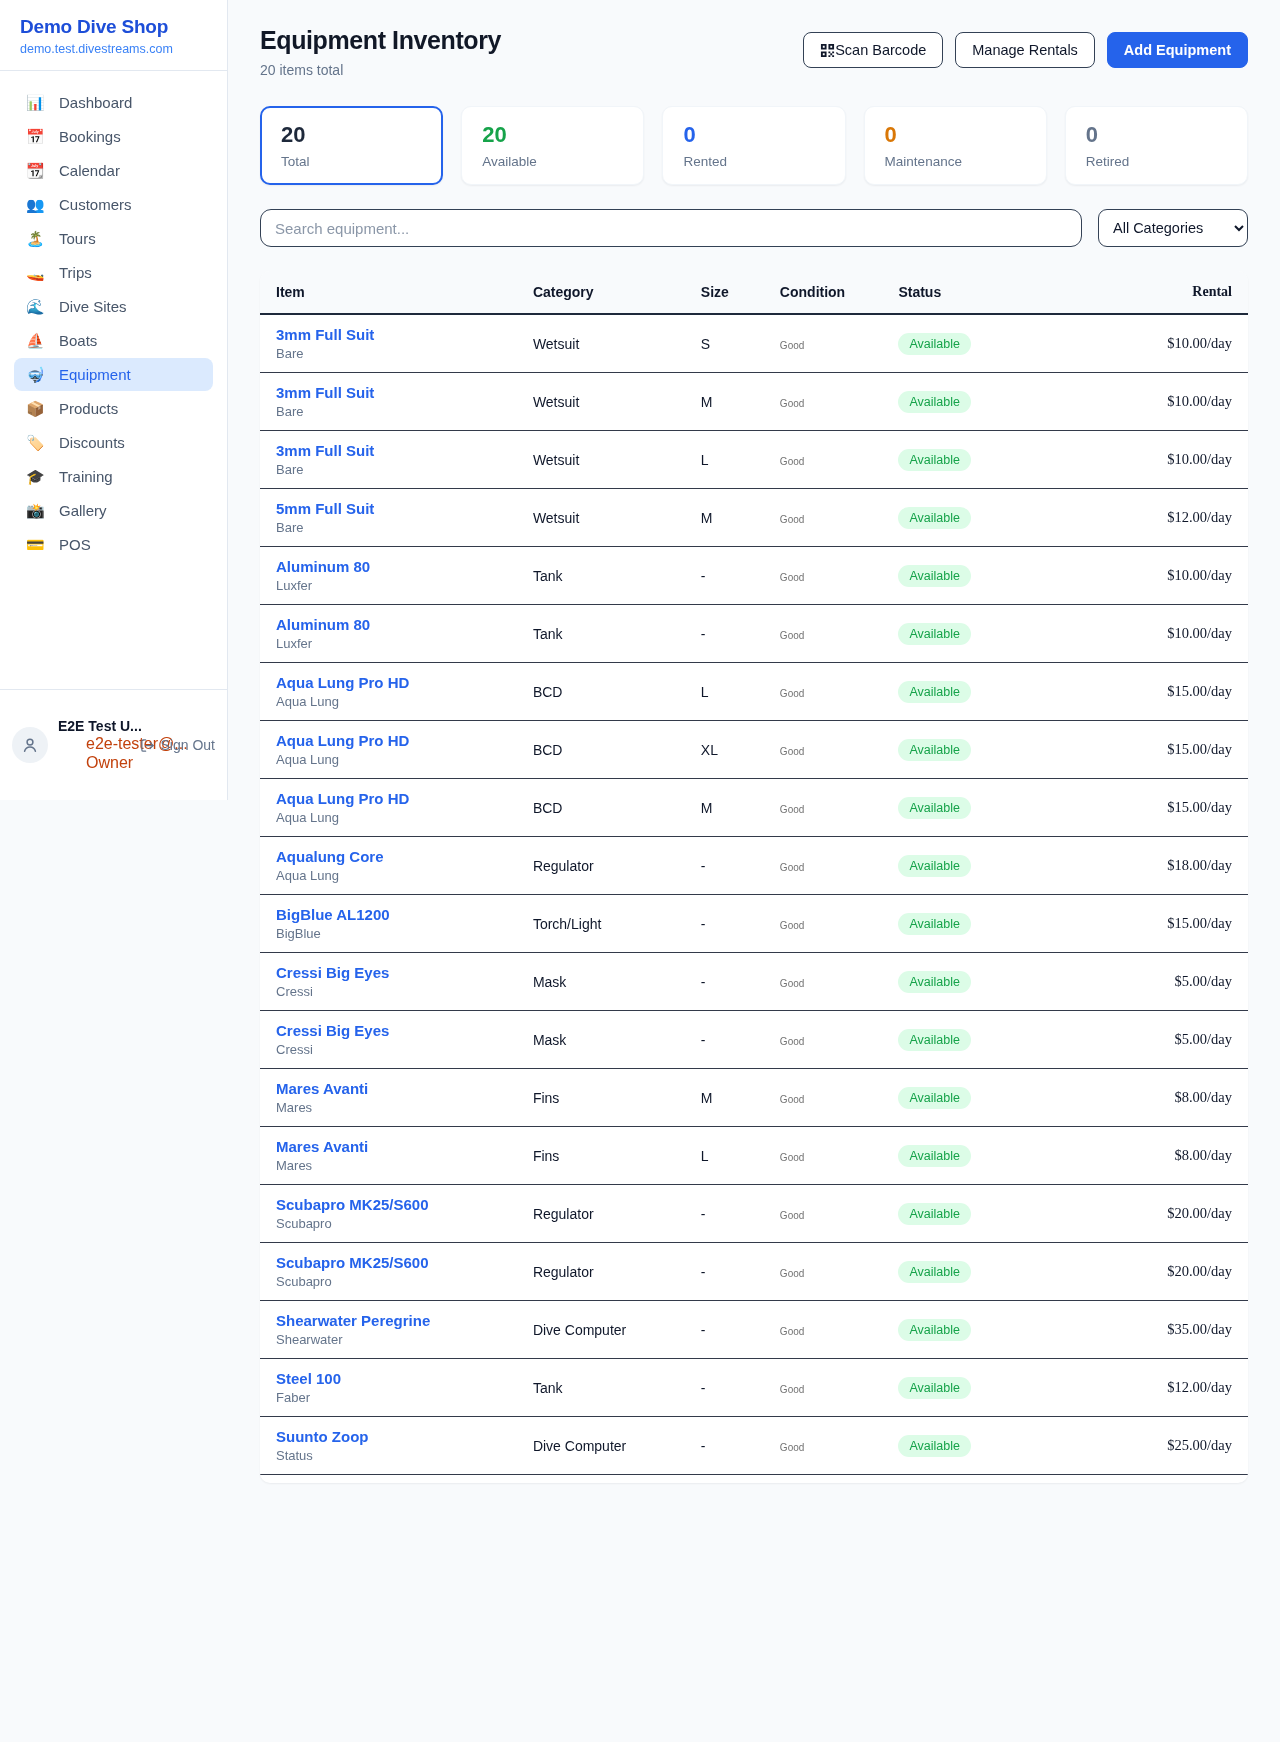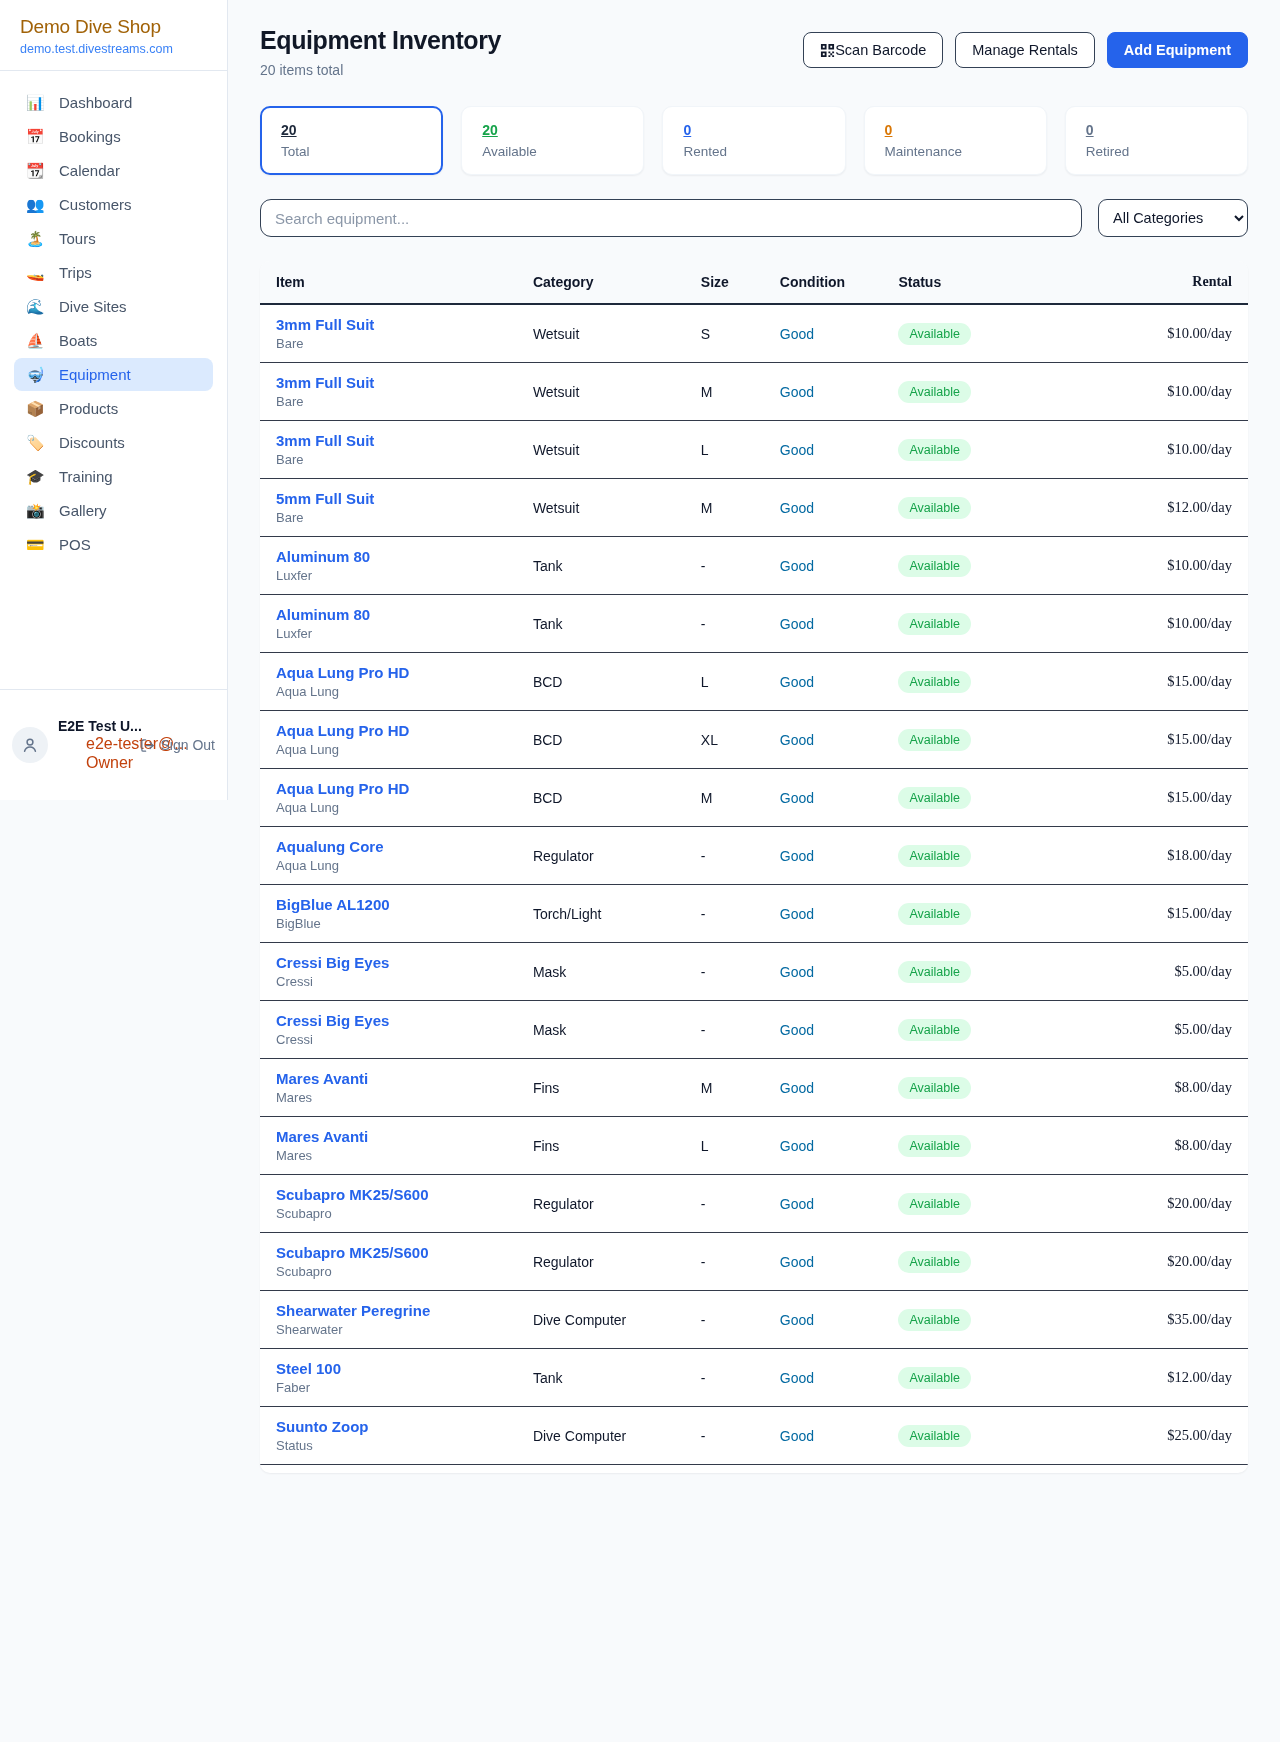--- a/index.html
+++ b/index.html
@@ -13,21 +13,21 @@
 
   
   .sidebar {
     position: absolute; top: 0; left: 0;
     width: 228px; height: 800px;
     background: #ffffff;
     border-right: 1px solid #e2e8f0;
     display: flex; flex-direction: column;
   }
   .brand { padding: 16px 20px 14px; border-bottom: 1px solid #e2e8f0; }
-  .brand-name { color: #a16207; font-size: 19px; font-weight: 400; letter-spacing: -0.2px; cursor: pointer; }
+  .brand-name { color: #1d4ed8; font-size: 19px; font-weight: 700; letter-spacing: -0.2px; cursor: pointer; }
   .brand-domain { margin-top: 4px; font-size: 12.5px; color: #3b82f6; }
   .nav { flex: 1; padding: 14px 8px 8px; }
   .nav-item {
     display: flex; align-items: center; gap: 13px;
     margin: 1px 6px; padding: 8px 12px;
     border-radius: 8px; color: #475569; font-size: 15px; cursor: pointer;
   }
   .nav-item.active { background: #dbeafe; color: #2563eb; }
   .nav-icon { width: 20px; font-size: 15px; line-height: 1; text-align: center; flex: 0 0 20px; }
   .user-panel {
@@ -63,21 +63,21 @@
   .btn svg { width: 15px; height: 15px; }
 
   
   .stats { display: flex; gap: 18px; margin-top: 28px; }
   .stat-card {
     flex: 1; background: #ffffff; border-radius: 10px;
     padding: 15px 20px; border: 1px solid #f1f5f9;
     box-shadow: 0 1px 2px rgba(15,23,42,0.06); cursor: pointer;
   }
   .stat-card.active { border: 2px solid #2563eb; padding: 14px 19px; }
-  .stat-value { font-size: 14px; font-weight: 700; color: #1e293b; text-decoration: underline; }
+  .stat-value { font-size: 22px; font-weight: 700; color: #1e293b; }
   .stat-value[data-tone="green"]  { color: #16a34a; }
   .stat-value[data-tone="blue"]   { color: #2563eb; }
   .stat-value[data-tone="orange"] { color: #d97706; }
   .stat-value[data-tone="gray"]   { color: #64748b; }
   .stat-label { margin-top: 6px; font-size: 13.5px; color: #64748b; }
 
   
   .filters { display: flex; gap: 16px; margin-top: 24px; }
   .search-input {
     flex: 1; height: 38px; border: 1px solid #334155; border-radius: 11px;
@@ -107,21 +107,21 @@
   .col-item { width: 26%; }
   .col-category { width: 17%; }
   .col-size { width: 8%; }
   .col-condition { width: 12%; }
   .col-status { width: 20%; }
   .col-rental { width: 17%; font-family: Liberation Serif, serif; }
   tbody td { padding: 11px 16px; border-bottom: 1px solid rgba(15,23,42,0.85); vertical-align: middle; }
   .item-name { color: #2563eb; font-size: 15px; font-weight: 600; cursor: pointer; }
   .item-brand { margin-top: 3px; font-size: 13px; color: #64748b; }
   .cell-text { font-size: 14px; color: #0f172a; }
-  .cell-condition { font-size: 14px; color: #0369a1; cursor: pointer; }
+  .cell-condition { font-size: 10px; color: #737373; cursor: pointer; }
   .status-pill {
     display: inline-block; background: #dcfce7; color: #16a34a;
     font-size: 12.5px; font-weight: 500; padding: 4px 11px; border-radius: 999px;
   }
   .cell-rental { font-size: 14.5px; color: #0f172a; text-align: right; }
 </style>
 </head>
 <body>
 
 <aside class="sidebar">

